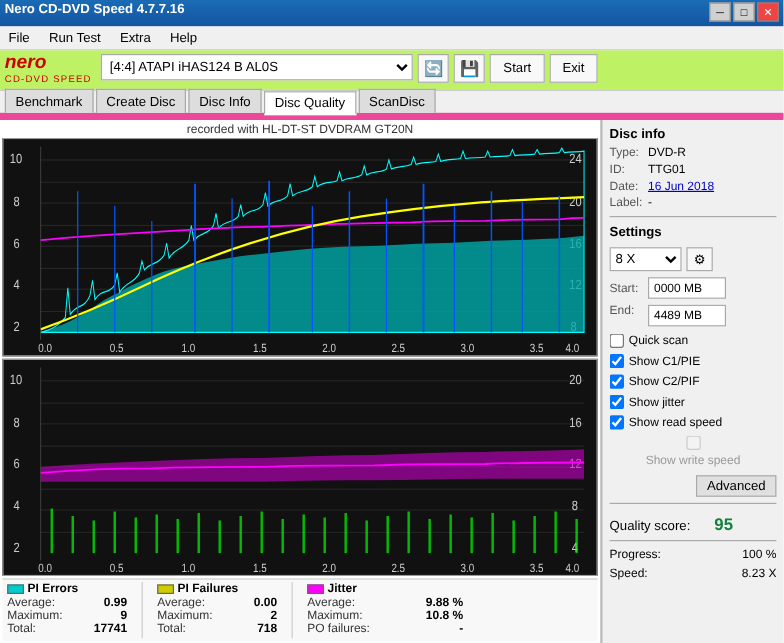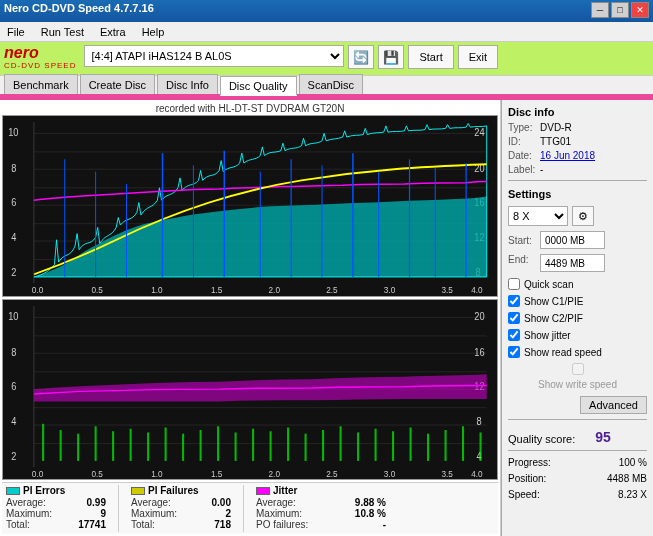--- a/index.html
+++ b/index.html
@@ -295,21 +295,21 @@
     .quality-score-row {
       display: flex;
       align-items: flex-end;
       gap: 20px;
       font-size: 11px;
       margin-top: 4px;
     }
     .quality-score-value {
       font-size: 14px;
       font-weight: bold;
-      color: #4c1d95;
+      color: #15803d;
     }
     .progress-row {
       display: flex;
       justify-content: space-between;
       font-size: 10px;
       margin: 1px 0;
     }
     .divider {
       height: 1px;
       background: #aaa;
@@ -639,21 +639,17 @@
       <span class="quality-score-value">95</span>
     </div>
 
     <div class="divider"></div>
 
     <div class="progress-row">
       <span>Progress:</span>
       <span>100 %</span>
     </div>
     <div class="progress-row">
-      <span>Position:</span>
-      <span>4488 MB</span>
-    </div>
-    <div class="progress-row">
       <span>Speed:</span>
       <span>8.23 X</span>
     </div>
   </div>
 </div>
 
 </body></html>

